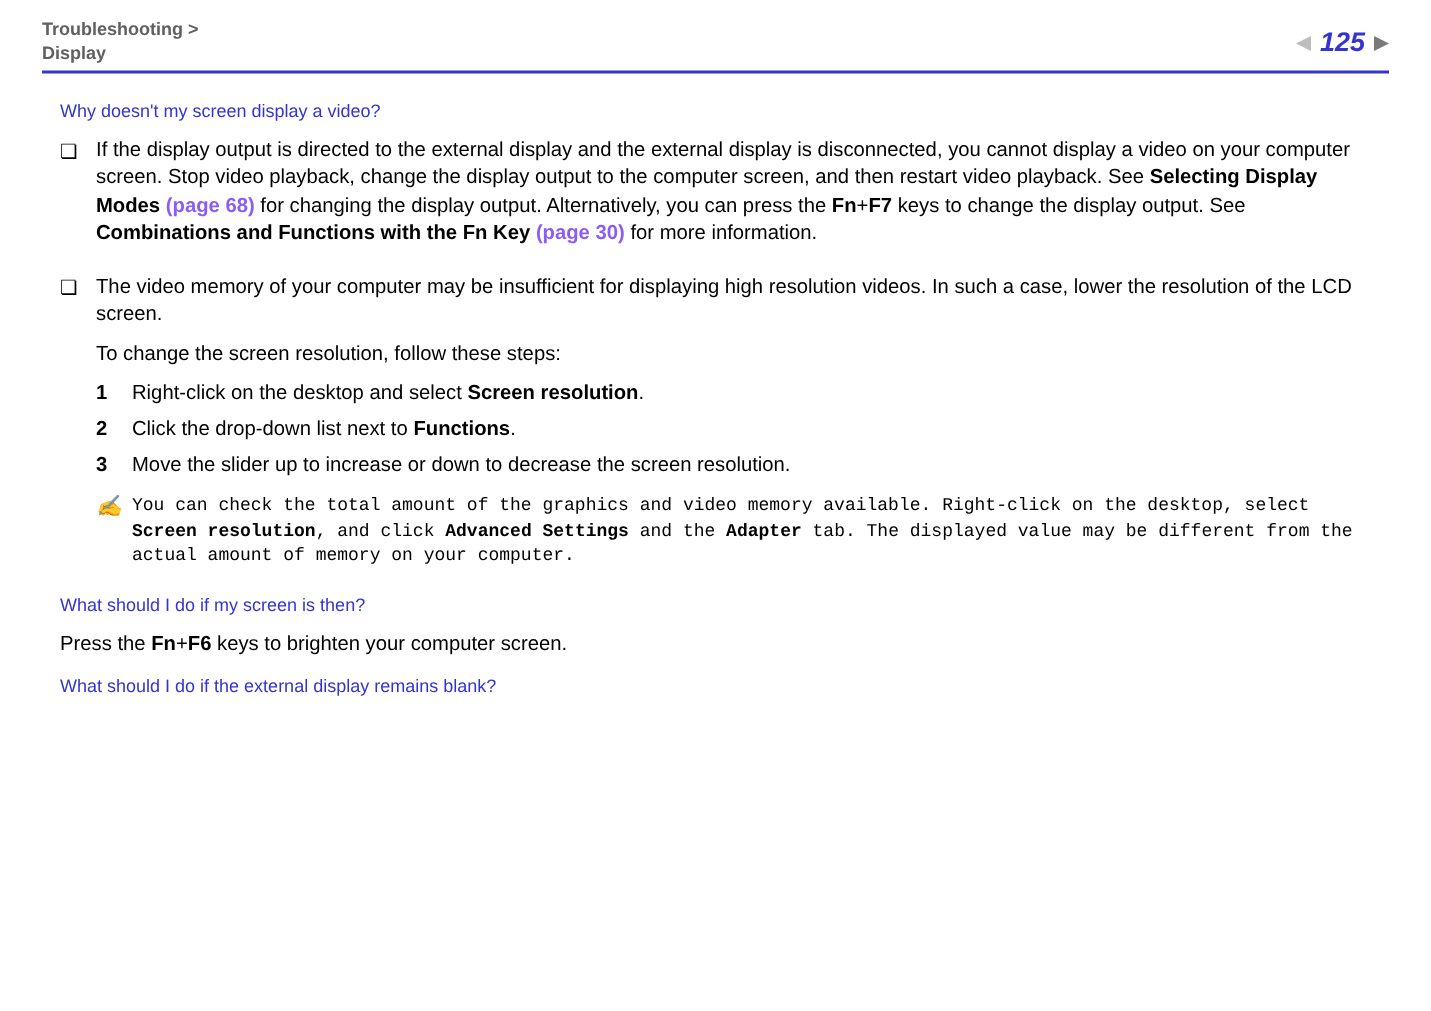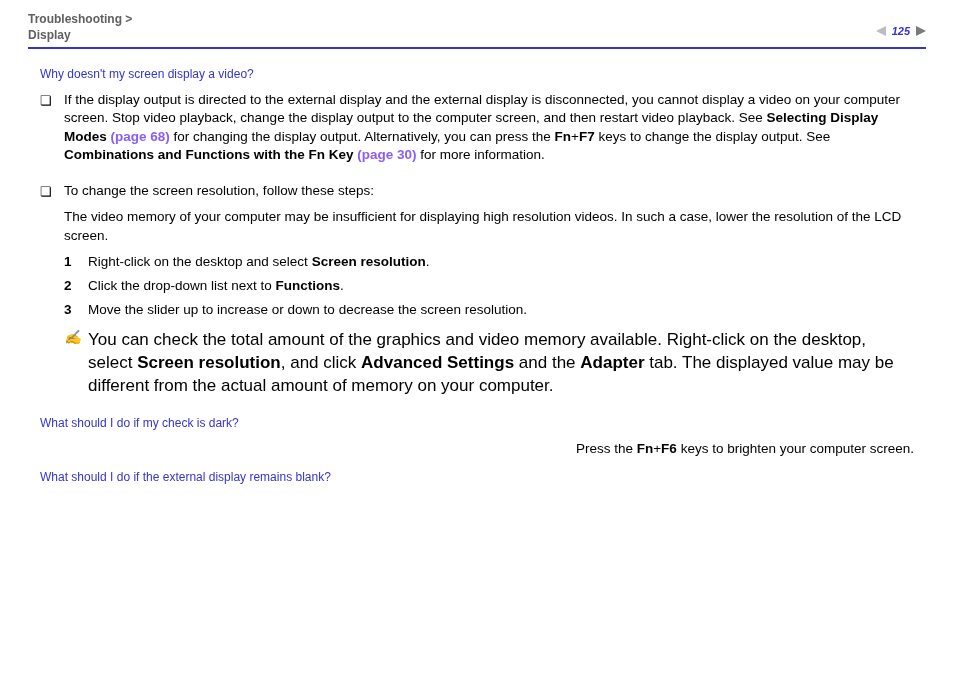--- a/index.html
+++ b/index.html
@@ -14,21 +14,21 @@
   }
   .page {
     width: 954px;
     height: 674px;
     position: relative;
     padding: 12px 28px 24px 28px;
   }
   .header {
     display: flex;
     justify-content: space-between;
-    align-items: center;
+    align-items: flex-start;
     margin-bottom: 4px;
     gap: 32px;
   }
   .breadcrumb {
     font-size: 12px;
     font-weight: bold;
     color: #606060;
     line-height: 1.3;
   }
   .breadcrumb a {
@@ -50,21 +50,21 @@
     border-top: 5px solid transparent;
     border-bottom: 5px solid transparent;
     border-right: 10px solid #bdbdbd;
   }
   .nav-arrow.right {
     border-top: 5px solid transparent;
     border-bottom: 5px solid transparent;
     border-left: 10px solid #7a7a7a;
   }
   .page-num {
-    font-size: 11px;
+    font-size: 18px;
     font-weight: bold;
     font-style: italic;
     color: #3434d0;
     padding: 0 2px;
   }
   hr.rule {
     border: none;
     border-top: 2px solid #3434d0;
     margin: 0 0 18px 0;
   }
@@ -116,30 +116,29 @@
   }
   .note-icon {
     flex: 0 0 24px;
     color: #3434d0;
     font-style: italic;
     font-size: 14px;
     line-height: 1;
     margin-top: 1px;
   }
   .note-text {
-    font-size: 17px;
-    font-family: Liberation Sans, sans-serif;
+    font-size: 12px;
+    font-family: Liberation Mono, monospace;
     line-height: 1.35;
     flex: 1;
   }
   .para {
     font-size: 13.5px;
     line-height: 1.35;
     margin: 6px 0 10px 0;
-    text-align: right;
   }
   b { font-weight: bold; }
   .plain-link { color: #8b5cf6; text-decoration: none; }
   
   .navbox {
     display: inline-flex;
     align-items: center;
   }
 </style>
 </head>
@@ -174,22 +173,22 @@
         <span class="bullet-mark">❏</span>
         <div class="bullet-body">
           <p>
             <span>If the display output is directed to the external display and the external display is disconnected, you cannot display a video on your computer screen. Stop video playback, change the display output to the computer screen, and then restart video playback. See </span><b><span>Selecting Display Modes</span><span class="plain-link"> (page 68)</span></b><span> for changing the display output. Alternatively, you can press the </span><b>Fn</b><span>+</span><b>F7</b><span> keys to change the display output. See </span><b><span>Combinations and Functions with the Fn Key</span><span class="plain-link"> (page 30)</span></b><span> for more information.</span>
           </p>
         </div>
       </li>
       <li>
         <span class="bullet-mark">❏</span>
         <div class="bullet-body">
+          <p>The video memory of your computer may be insufficient for displaying high resolution videos. In such a case, lower the resolution of the LCD screen.</p>
           <p>To change the screen resolution, follow these steps:</p>
-          <p>The video memory of your computer may be insufficient for displaying high resolution videos. In such a case, lower the resolution of the LCD screen.</p>
           <ol class="steps">
             <li>
               <span class="step-num">1</span>
               <span><span>Right-click on the desktop and select </span><b>Screen resolution</b><span>.</span></span>
             </li>
             <li>
               <span class="step-num">2</span>
               <span><span>Click the drop-down list next to </span><b>Functions</b><span>.</span></span>
             </li>
             <li>
@@ -200,21 +199,21 @@
           <div class="note-row">
             <span class="note-icon">✍</span>
             <span class="note-text">
               <span>You can check the total amount of the graphics and video memory available. Right-click on the desktop, select </span><b>Screen resolution</b><span>, and click </span><b>Advanced Settings</b><span> and the </span><b>Adapter</b><span> tab. The displayed value may be different from the actual amount of memory on your computer.</span>
             </span>
           </div>
         </div>
       </li>
     </ul>
 
-    <h2>What should I do if my check is dark?</h2>
+    <h2>What should I do if my screen is then?</h2>
     <p class="para">
       <span>Press the </span><b>Fn</b><span>+</span><b>F6</b><span> keys to brighten your computer screen.</span>
     </p>
 
     <h2>What should I do if the external display remains blank?</h2>
 
   </div>
 </div>
 
 </body></html>

